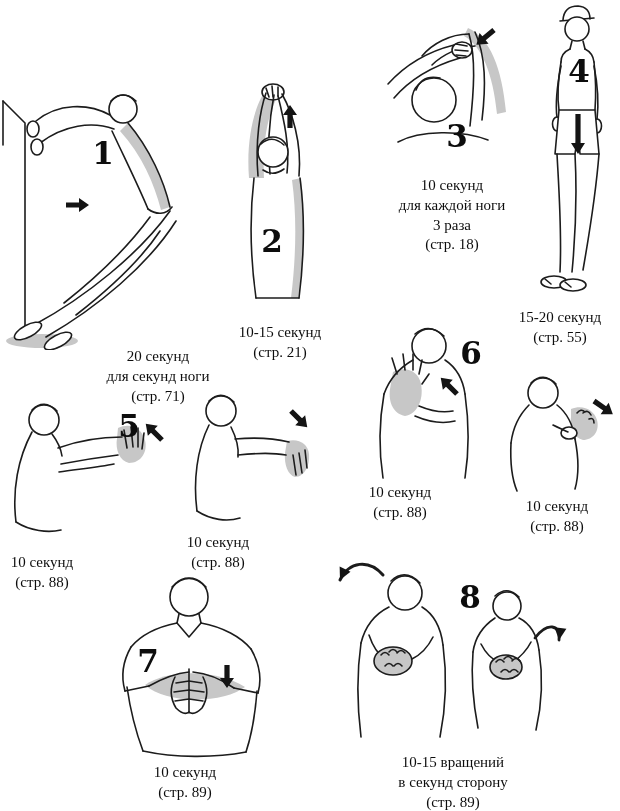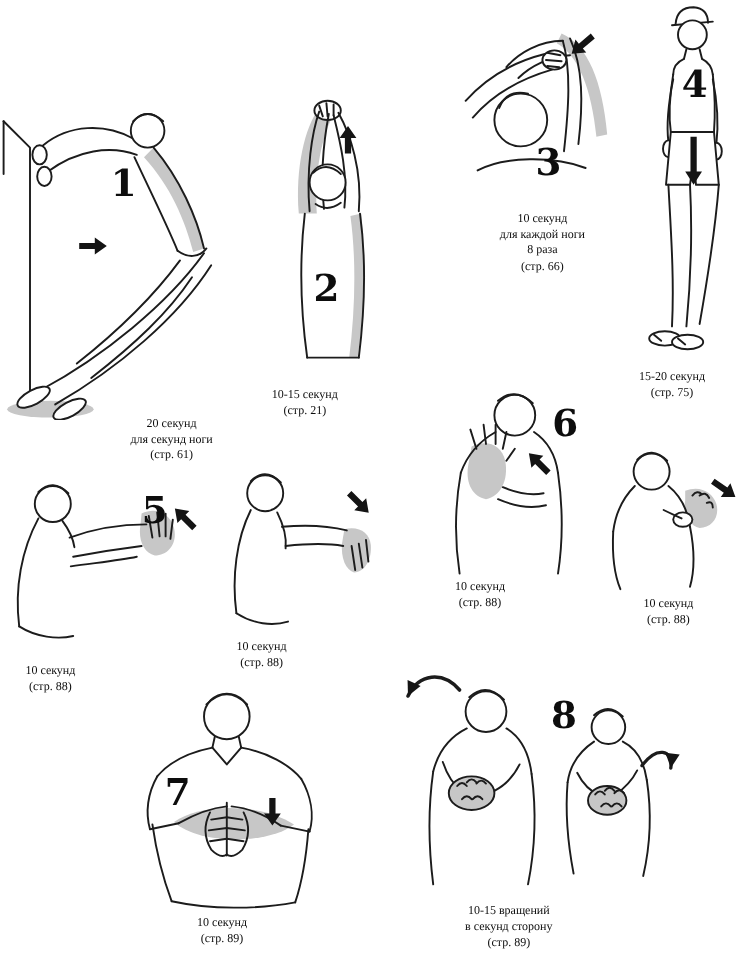--- a/index.html
+++ b/index.html
@@ -16,21 +16,21 @@
   }
   .fig .shade { fill:#c7c7c7; stroke:none; }
   .fig .solid { fill:#141414; stroke:none; }
   .fig .wfill { fill:#ffffff; }
   .num {
     position:absolute; transform:translate(-50%,-50%);
     font-family:"DejaVu Serif", serif; font-weight:700; font-size:31px; color:#0d0d0d;
   }
   .caption {
     position:absolute; transform:translateX(-50%);
-    text-align:center; font-size:10px; line-height:1.32; white-space:nowrap; color:#0d0d0d;
+    text-align:center; font-size:15px; line-height:1.32; white-space:nowrap; color:#0d0d0d;
   }
   .cap-line { display:block; }
 </style>
 </head>
 <body>
 
 <div class="page">
 
   <div>
     <svg class="fig" style="left:0;top:85px" width="200" height="265" viewBox="0 0 200 265">
@@ -51,24 +51,24 @@
       <path d="M 176,136 C 148,180 98,222 46,252"></path>
       <path d="M 150,132 C 128,162 102,188 64,218"></path>
       <path d="M 160,146 C 140,176 112,202 76,230"></path>
       <ellipse class="wfill" cx="28" cy="246" rx="15" ry="6" transform="rotate(-28 28 246)"></ellipse>
       <ellipse class="wfill" cx="58" cy="256" rx="15" ry="6" transform="rotate(-28 58 256)"></ellipse>
       <g transform="translate(66,120)">
         <polygon class="solid" points="0,-2.6 13,-2.6 13,-7 23,0 13,7 13,2.6 0,2.6"></polygon>
       </g>
     </svg>
     <div class="num" style="left:103px;top:153px">1</div>
-    <div class="caption" style="left:143px;top:347px">
+    <div class="caption" style="left:158px;top:347px">
       <span class="cap-line">20 секунд</span>
       <span class="cap-line">для секунд ноги</span>
-      <span class="cap-line">(стр. 61)</span>
+      <span class="cap-line">(стр. 71)</span>
     </div>
   </div>
 
   <div>
     <svg class="fig" style="left:220px;top:80px" width="115" height="240" viewBox="0 0 115 240">
       <path class="shade" d="M 29,98 C 26,60 34,26 46,10 L 59,14 C 48,32 42,64 44,98 Z"></path>
       <path class="shade" d="M 81,98 C 85,135 84,178 78,218 L 71,218 C 76,178 77,136 72,100 Z"></path>
       <ellipse class="wfill" cx="53" cy="12" rx="11" ry="8"></ellipse>
       <path d="M 46,8 L 49,17 M 52,6 L 53,17 M 58,7 L 58,16"></path>
       <path d="M 38,96 C 35,62 40,30 46,13"></path>
@@ -79,21 +79,21 @@
         <polygon class="solid" points="0,-2.6 13,-2.6 13,-7 23,0 13,7 13,2.6 0,2.6"></polygon>
       </g>
       <circle class="wfill" cx="53" cy="72" r="15"></circle>
       <path d="M 41,64 Q 52,54 64,65"></path>
       <path d="M 43,90 Q 53,97 64,89"></path>
       <path d="M 34,98 C 30,132 30,175 36,218"></path>
       <path d="M 80,98 C 85,135 84,178 79,218"></path>
       <path d="M 36,218 L 79,218"></path>
     </svg>
     <div class="num" style="left:272px;top:241px">2</div>
-    <div class="caption" style="left:254px;top:323px">
+    <div class="caption" style="left:280px;top:323px">
       <span class="cap-line">10-15 секунд</span>
       <span class="cap-line">(стр. 21)</span>
     </div>
   </div>
 
   <div>
     <svg class="fig" style="left:370px;top:20px" width="155" height="155" viewBox="0 0 155 155">
       <path class="shade" d="M 98,8 C 120,18 132,48 136,92 L 127,94 C 123,54 112,26 94,16 Z"></path>
       <path d="M 100,106 C 104,70 106,38 99,14"></path>
       <path d="M 112,100 C 116,66 116,36 105,12"></path>
@@ -107,22 +107,22 @@
       <path d="M 46,70 Q 52,54 70,58"></path>
       <path d="M 28,122 C 50,110 92,110 118,120"></path>
       <g transform="translate(124,10) rotate(140)">
         <polygon class="solid" points="0,-2.6 13,-2.6 13,-7 23,0 13,7 13,2.6 0,2.6"></polygon>
       </g>
     </svg>
     <div class="num" style="left:457px;top:136px">3</div>
     <div class="caption" style="left:452px;top:176px">
       <span class="cap-line">10 секунд</span>
       <span class="cap-line">для каждой ноги</span>
-      <span class="cap-line">8 раза</span>
-      <span class="cap-line">(стр. 66)</span>
+      <span class="cap-line">3 раза</span>
+      <span class="cap-line">(стр. 18)</span>
     </div>
   </div>
 
   <div>
     <svg class="fig" style="left:535px;top:0" width="85" height="305" viewBox="0 0 85 305">
       <path d="M 28,20 Q 29,6 43,6 Q 55,7 55,19"></path>
       <path d="M 25,21 L 59,18"></path>
       <circle class="wfill" cx="42" cy="29" r="12"></circle>
       <path d="M 37,41 L 35,49 M 48,41 L 50,49"></path>
       <path d="M 35,49 Q 26,53 26,62"></path>
@@ -140,21 +140,21 @@
       <path d="M 22,154 C 24,192 27,232 25,272"></path>
       <path d="M 40,154 C 42,192 41,230 37,272"></path>
       <path d="M 64,154 C 61,192 55,230 48,270"></path>
       <ellipse class="wfill" cx="19" cy="282" rx="13" ry="6"></ellipse>
       <ellipse class="wfill" cx="38" cy="285" rx="13" ry="6"></ellipse>
       <path d="M 10,279 L 16,284 M 30,282 L 36,287"></path>
     </svg>
     <div class="num" style="left:579px;top:71px">4</div>
     <div class="caption" style="left:560px;top:308px">
       <span class="cap-line">15-20 секунд</span>
-      <span class="cap-line">(стр. 75)</span>
+      <span class="cap-line">(стр. 55)</span>
     </div>
   </div>
 
   <div>
     <svg class="fig" style="left:0;top:390px" width="170" height="160" viewBox="0 0 170 160">
       <path class="shade" d="M 118,38 C 130,32 142,38 145,50 C 148,62 141,73 129,73 C 120,71 115,60 117,48 Z"></path>
       <circle class="wfill" cx="44" cy="30" r="15"></circle>
       <path d="M 32,20 Q 44,8 57,21"></path>
       <path d="M 32,42 C 18,68 12,100 16,132"></path>
       <path d="M 16,132 C 30,141 48,143 61,140"></path>
@@ -296,20 +296,20 @@
       <path d="M 64,38 C 76,44 82,56 84,70"></path>
       <path d="M 18,72 C 16,96 18,122 23,148"></path>
       <path d="M 84,70 C 88,96 87,124 81,150"></path>
       <path d="M 26,64 C 31,74 38,80 45,83"></path>
       <path d="M 76,62 C 71,72 64,78 57,83"></path>
       <ellipse class="shade" cx="51" cy="87" rx="16" ry="12"></ellipse>
       <ellipse cx="51" cy="87" rx="16" ry="12"></ellipse>
       <path d="M 41,82 q 4,-5 8,0 M 49,79 q 4,-5 8,0 M 57,81 q 4,-5 8,0 M 46,92 q 4,-5 8,0 M 55,92 q 4,-5 8,0"></path>
     </svg>
     <div class="num" style="left:470px;top:597px">8</div>
-    <div class="caption" style="left:424px;top:753px">
+    <div class="caption" style="left:453px;top:753px">
       <span class="cap-line">10-15 вращений</span>
       <span class="cap-line">в секунд сторону</span>
       <span class="cap-line">(стр. 89)</span>
     </div>
   </div>
 
 </div>
 
 </body></html>

